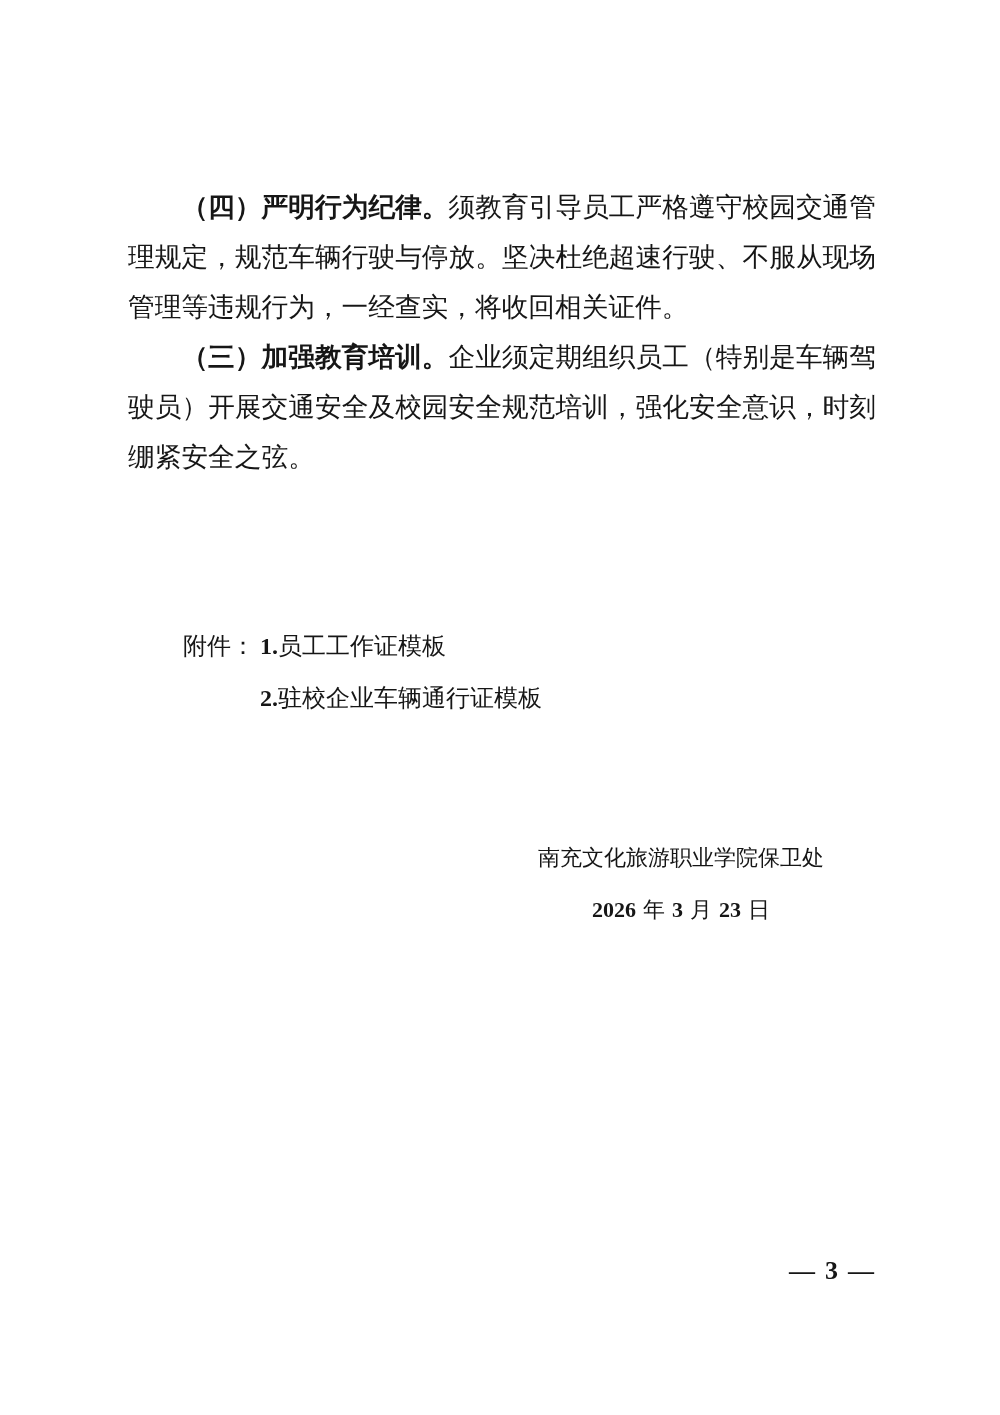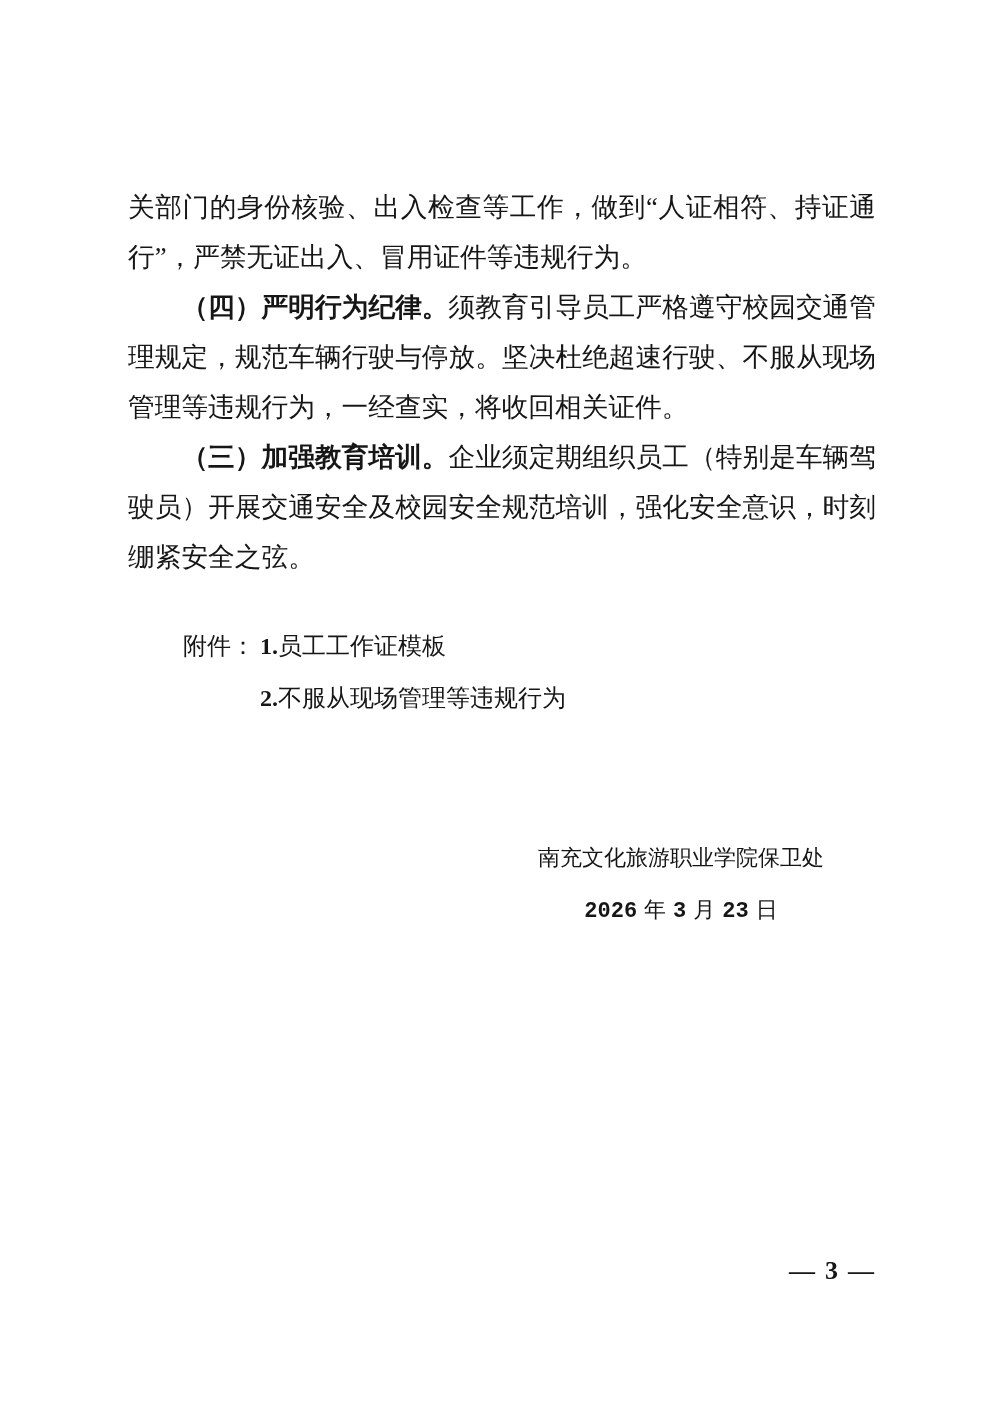--- a/index.html
+++ b/index.html
@@ -69,21 +69,21 @@
     width: 362px;
     text-align: center;
     font-size: 22px;
     line-height: 52px;
     white-space: nowrap;
   }
   .sig-date span {
     display: inline-block;
   }
   .sig-date .date-num {
-    font-family: Liberation Mono, monospace;
+    font-family: Liberation Serif, serif;
     font-weight: bold;
     margin: 0 7px;
   }
   .sig-date .date-num:first-child {
     margin-left: 0;
   }
   
   .page-footer {
     position: absolute;
     top: 1256px;
@@ -101,31 +101,30 @@
     font-weight: bold;
     margin: 0 10px;
   }
 </style>
 </head>
 <body>
 
 <div class="page">
 
   <div class="body-text">
-    <p><span>关部门的身份核验、出入检查等工作，做到“人证相符、持证通行”，严禁无证出入、冒用证件等违规行为。</span></p>
     <p class="para-indent"><span class="para-head">（四）严明行为纪律。</span><span>须教育引导员工严格遵守校园交通管理规定，规范车辆行驶与停放。坚决杜绝超速行驶、不服从现场管理等违规行为，一经查实，将收回相关证件。</span></p>
     <p class="para-indent"><span class="para-head">（三）加强教育培训。</span><span>企业须定期组织员工（特别是车辆驾驶员）开展交通安全及校园安全规范培训，强化安全意识，时刻绷紧安全之弦。</span></p>
   </div>
 
   <div class="attachments">
     <div class="attach-row">
       <span class="attach-label">附件：</span><span class="serif-num">1.</span><span>员工工作证模板</span>
     </div>
     <div class="attach-row second">
-      <span class="serif-num">2.</span><span>不服从现场管理等违规行为</span>
+      <span class="serif-num">2.</span><span>驻校企业车辆通行证模板</span>
     </div>
   </div>
 
   <div class="signature">
     <div class="sig-org">南充文化旅游职业学院保卫处</div>
     <div class="sig-date">
       <span class="date-num">2026</span><span>年</span><span class="date-num">3</span><span>月</span><span class="date-num">23</span><span>日</span>
     </div>
   </div>
 

